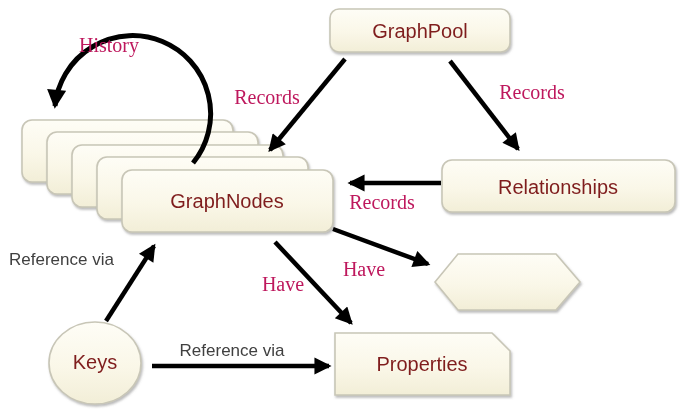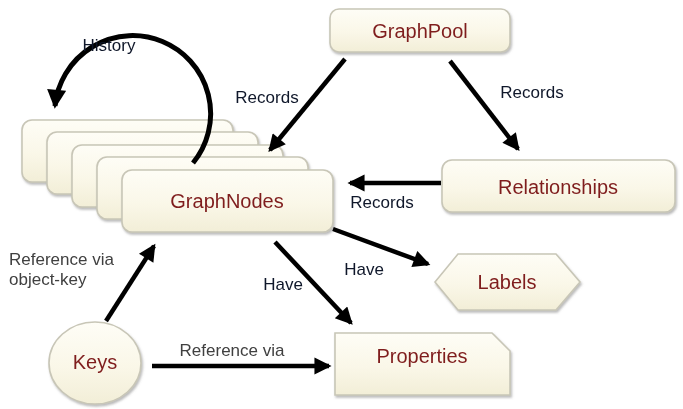--- a/index.html
+++ b/index.html
@@ -10,21 +10,21 @@
   #shapes{position:absolute;left:0;top:0;}
   .node-shape{fill:url(#nodeGrad);stroke:#c8c6b7;stroke-width:1.6;filter:url(#softShadow);}
   .edge{fill:none;stroke:#000;stroke-width:4.5;marker-end:url(#arrowhead);}
   .edge.thick{stroke-width:5;}
   .node-lbl{
     position:absolute;transform:translate(-50%,-50%);
     font-size:20px;color:#7f1d1d;white-space:nowrap;line-height:1;
   }
   .edge-lbl{
     position:absolute;transform:translate(-50%,-50%);
-    font-size:17px;color:#0f172a;white-space:nowrap;line-height:1;
+    font-size:20px;color:#be185d;white-space:nowrap;line-height:1;font-family:Liberation Serif, serif;
   }
   .edge-lbl-block{
     position:absolute;font-size:17px;color:#404040;white-space:nowrap;line-height:20px;
   }
   .edge-lbl-block.centered{transform:translateX(-50%);text-align:center;line-height:26px;}
 </style>
 </head>
 <body>
 
 <div id="canvas">
@@ -64,33 +64,31 @@
     <path class="edge" d="M441,183 L350,183"></path>
     <path class="edge" d="M333,229 L428,264"></path>
     <path class="edge" d="M275,242 L351,323"></path>
     <path class="edge" d="M106,321 L154,246"></path>
     <path class="edge" d="M152,366 L329,366"></path>
   </svg>
 
   <div class="node-lbl" style="left:420px;top:31px;">GraphPool</div>
   <div class="node-lbl" style="left:558px;top:187px;">Relationships</div>
   <div class="node-lbl" style="left:227px;top:201px;">GraphNodes</div>
-  <div class="node-lbl" style="left:507px;top:282px;">Labels</div>
-  <div class="node-lbl" style="left:422px;top:356px;">Properties</div>
+  <div class="node-lbl" style="left:422px;top:364px;">Properties</div>
   <div class="node-lbl" style="left:95px;top:362px;">Keys</div>
 
   <div class="edge-lbl" style="left:109px;top:45px;">History</div>
   <div class="edge-lbl" style="left:267px;top:97px;">Records</div>
   <div class="edge-lbl" style="left:532px;top:92px;">Records</div>
   <div class="edge-lbl" style="left:382px;top:202px;">Records</div>
   <div class="edge-lbl" style="left:364px;top:269px;">Have</div>
   <div class="edge-lbl" style="left:283px;top:284px;">Have</div>
 
   <div class="edge-lbl-block" style="left:9px;top:250px;">
     <div>Reference via</div>
-    <div>object-key</div>
   </div>
 
   <div class="edge-lbl-block centered" style="left:232px;top:338px;">
     <div>Reference via</div>
   </div>
 
 </div>
 
 </body></html>

